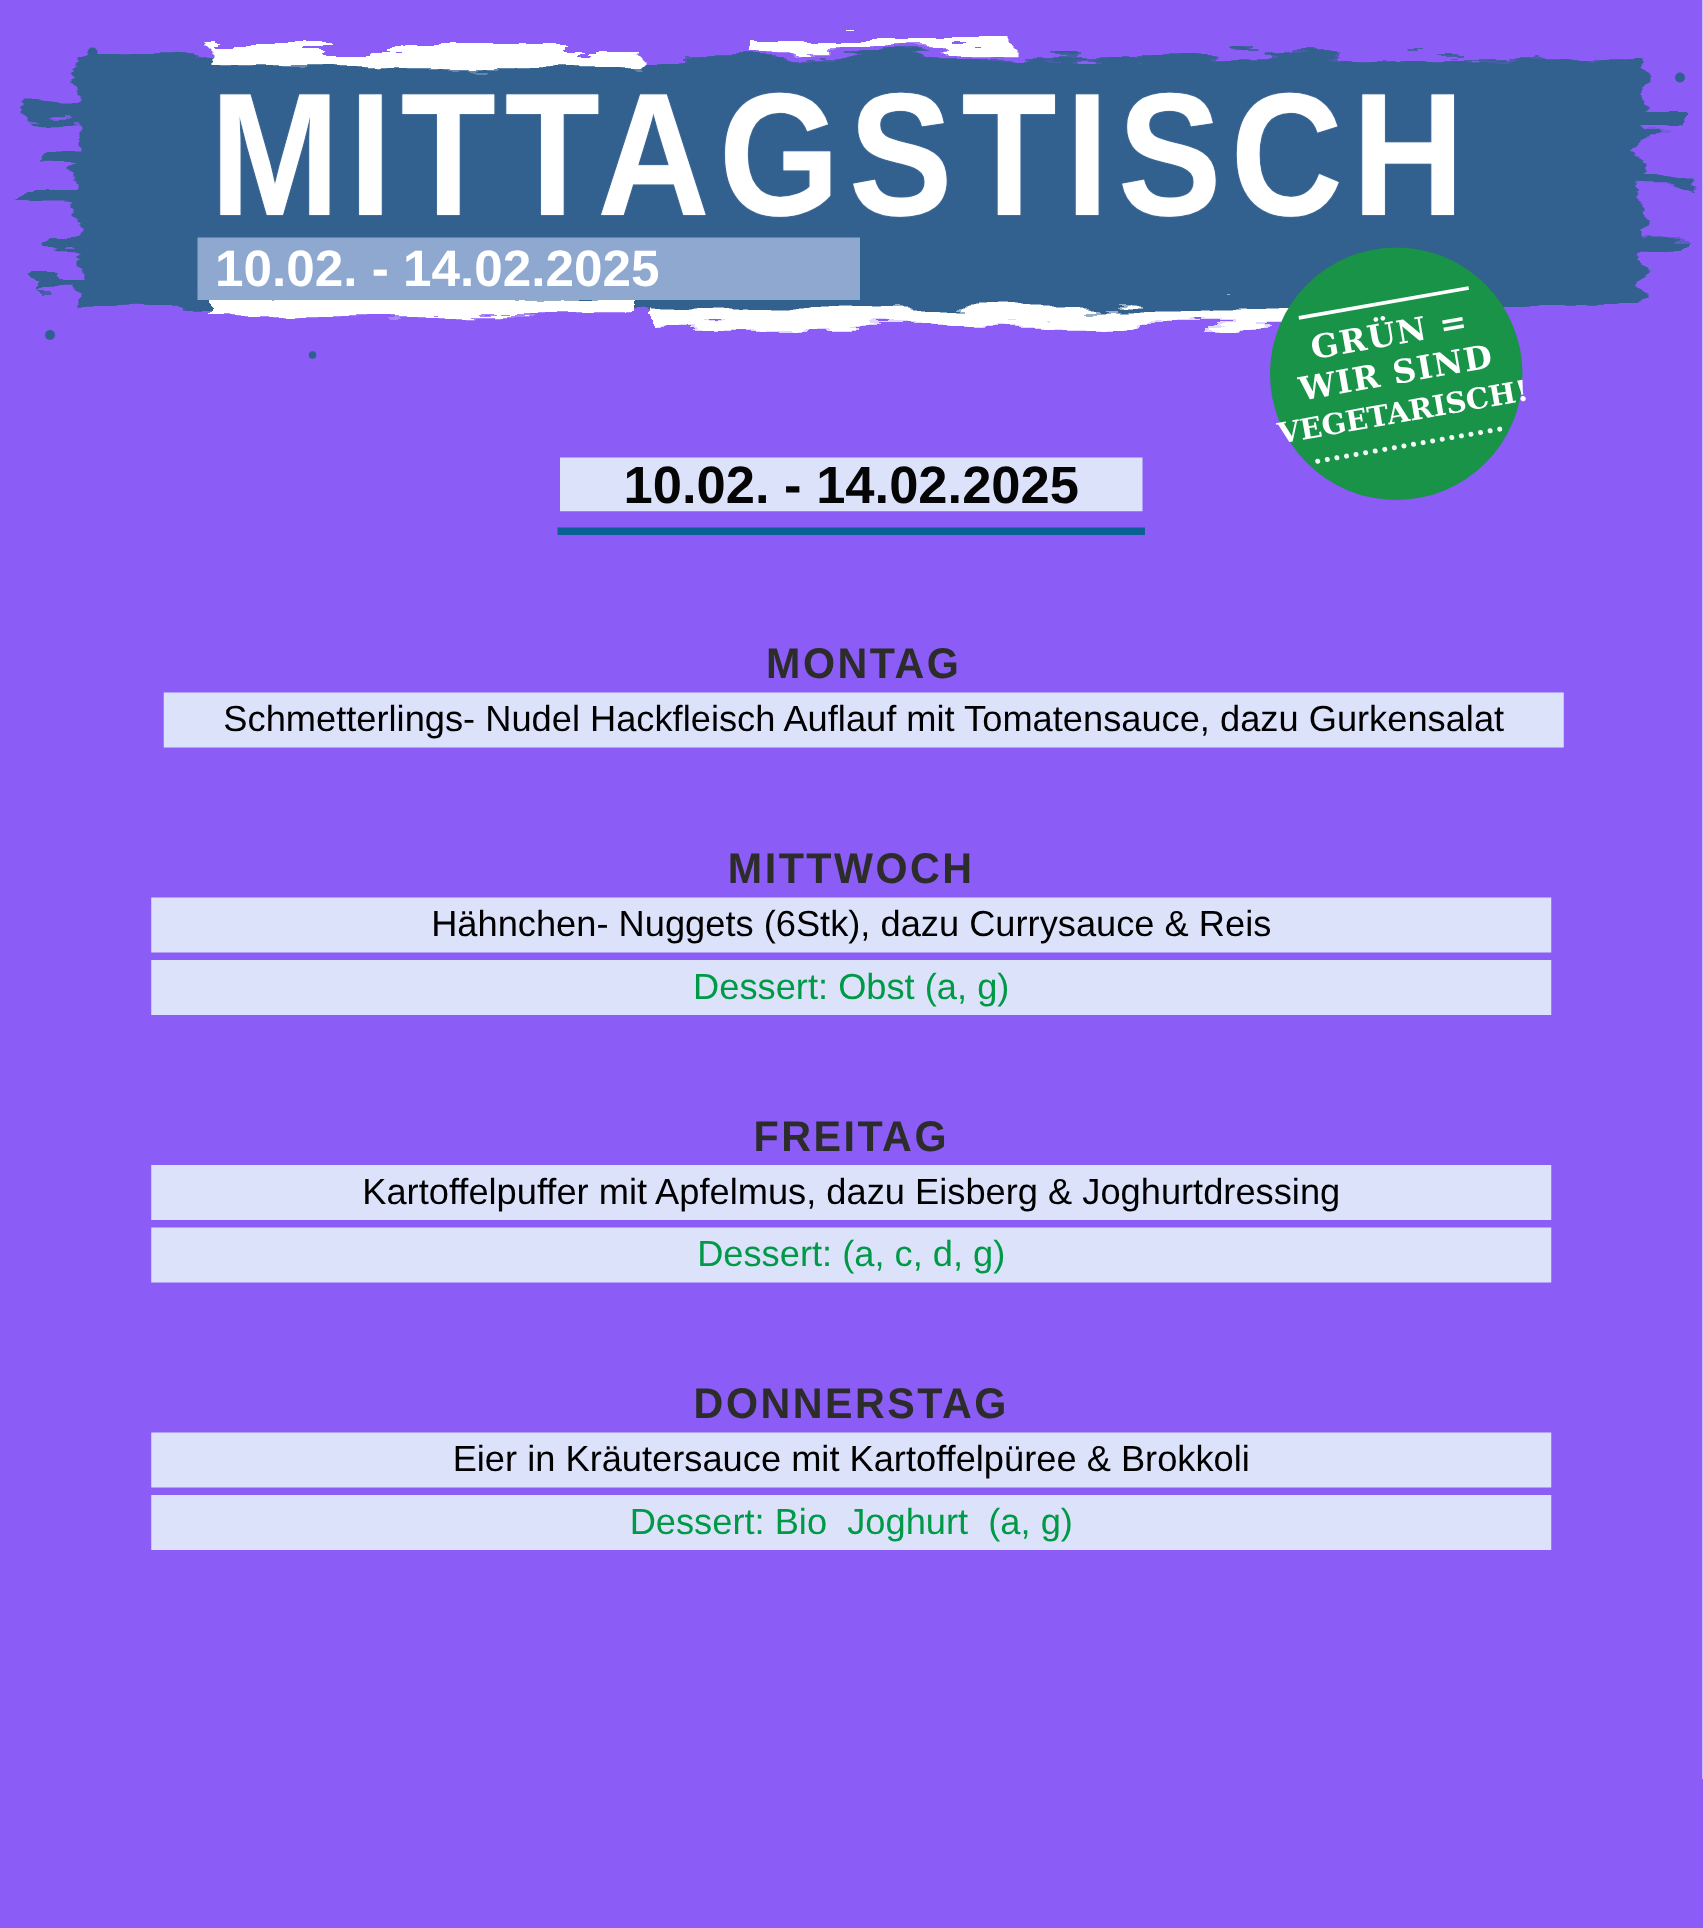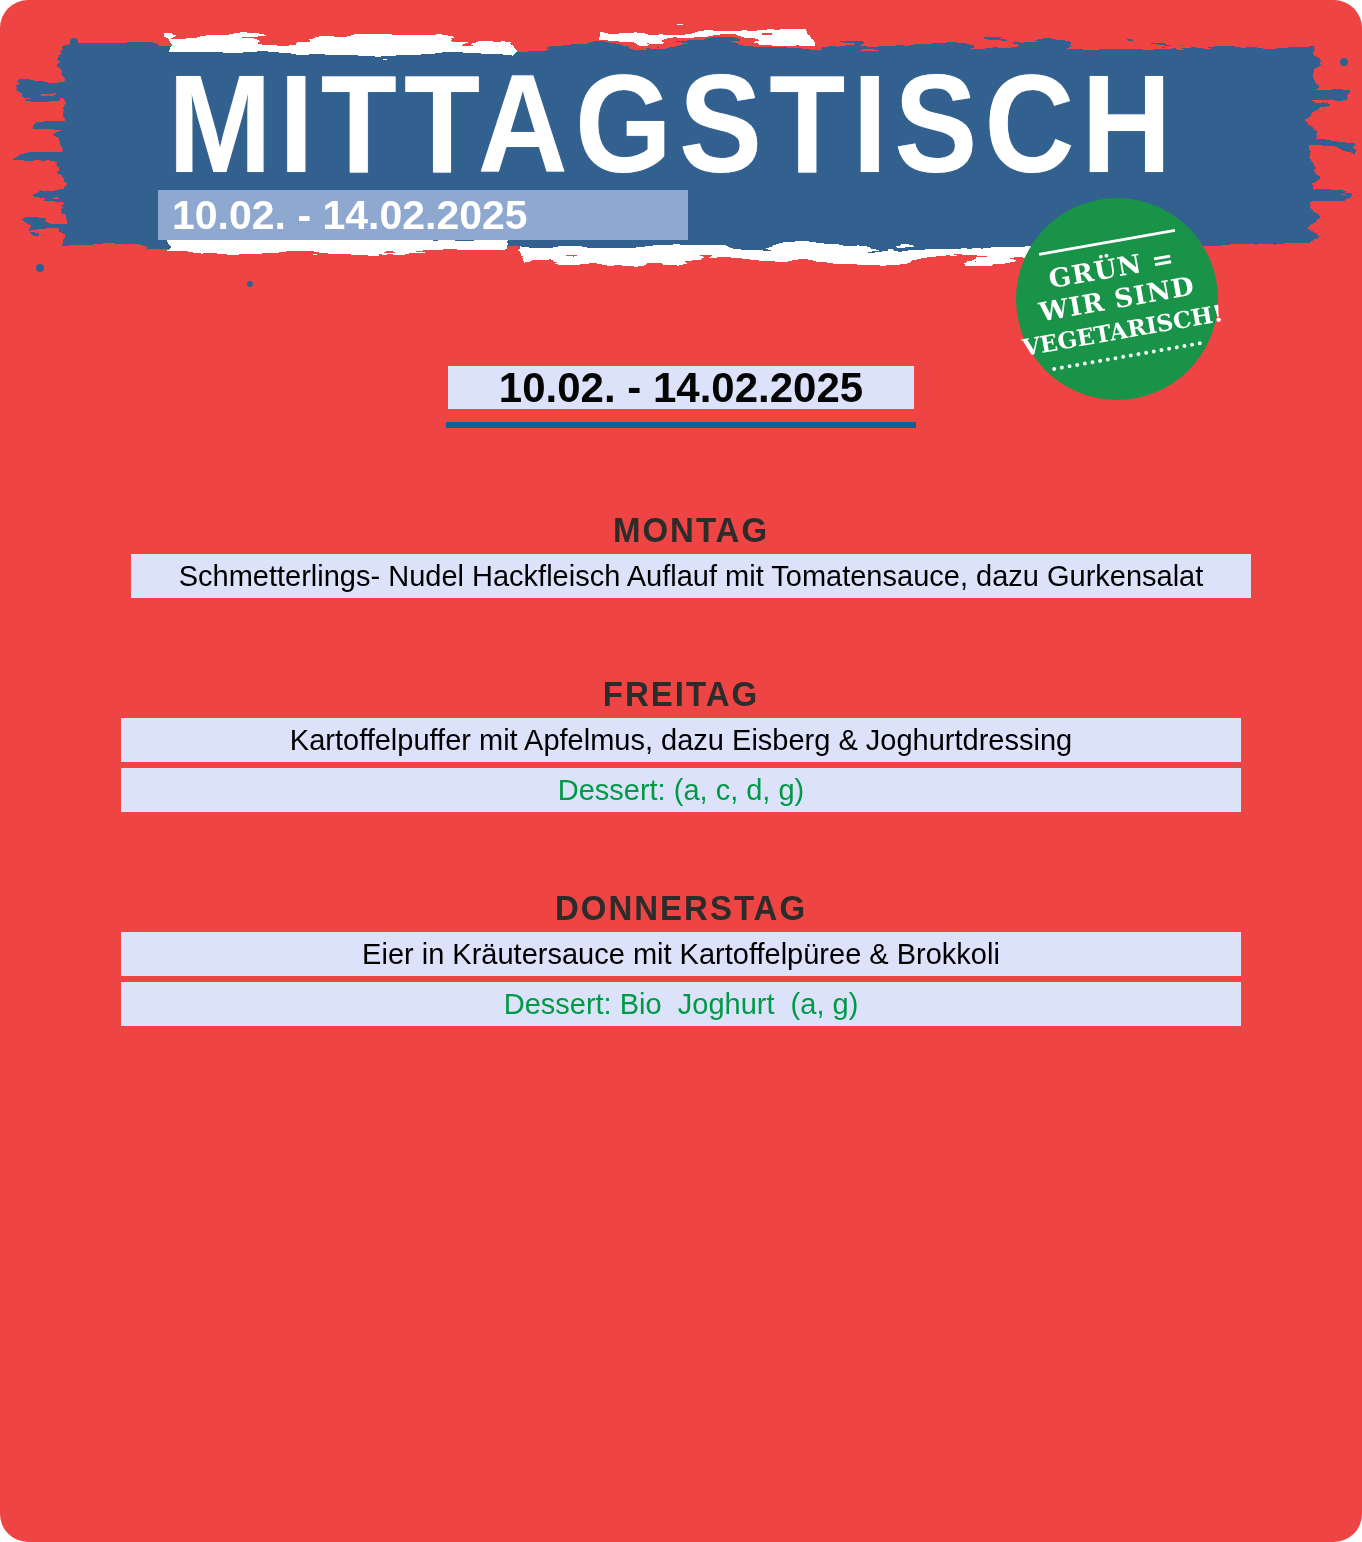--- a/index.html
+++ b/index.html
@@ -1,23 +1,22 @@
 <!DOCTYPE html>
 <html><head>
 <meta charset="utf-8">
 <style>
   html,body{margin:0;padding:0;background:#ffffff;}
   .page{
     position:relative;
     width:1362px;
     height:1542px;
-    background:#ef4444;
+    background:#8b5cf6;
     overflow:hidden;
     font-family:"Liberation Sans", sans-serif;
-    border-radius:28px;
   }
 
   
   .banner{position:relative;width:1362px;height:300px;}
   .brush-svg{position:absolute;left:0;top:0;width:1362px;height:300px;}
   .title{
     position:absolute;
     left:168px;top:54px;
     margin:0;
     color:#ffffff;
@@ -169,20 +168,25 @@
   <div class="week-date">10.02. - 14.02.2025</div>
   <div class="week-underline"></div>
 
   <main id="days">
     <section class="day first">
       <h2 class="day-name">MONTAG</h2>
       <div class="row dish">Schmetterlings- Nudel Hackfleisch Auflauf mit Tomatensauce, dazu Gurkensalat</div>
     </section>
 
 
+    <section class="day">
+      <h2 class="day-name">MITTWOCH</h2>
+      <div class="row dish">Hähnchen- Nuggets (6Stk), dazu Currysauce &amp; Reis</div>
+      <div class="row dessert">Dessert: Obst (a, g)</div>
+    </section>
 
     <section class="day">
       <h2 class="day-name">FREITAG</h2>
       <div class="row dish">Kartoffelpuffer mit Apfelmus, dazu Eisberg &amp; Joghurtdressing</div>
       <div class="row dessert">Dessert: (a, c, d, g)</div>
     </section>
 
     <section class="day">
       <h2 class="day-name">DONNERSTAG</h2>
       <div class="row dish">Eier in Kräutersauce mit Kartoffelpüree &amp; Brokkoli</div>

